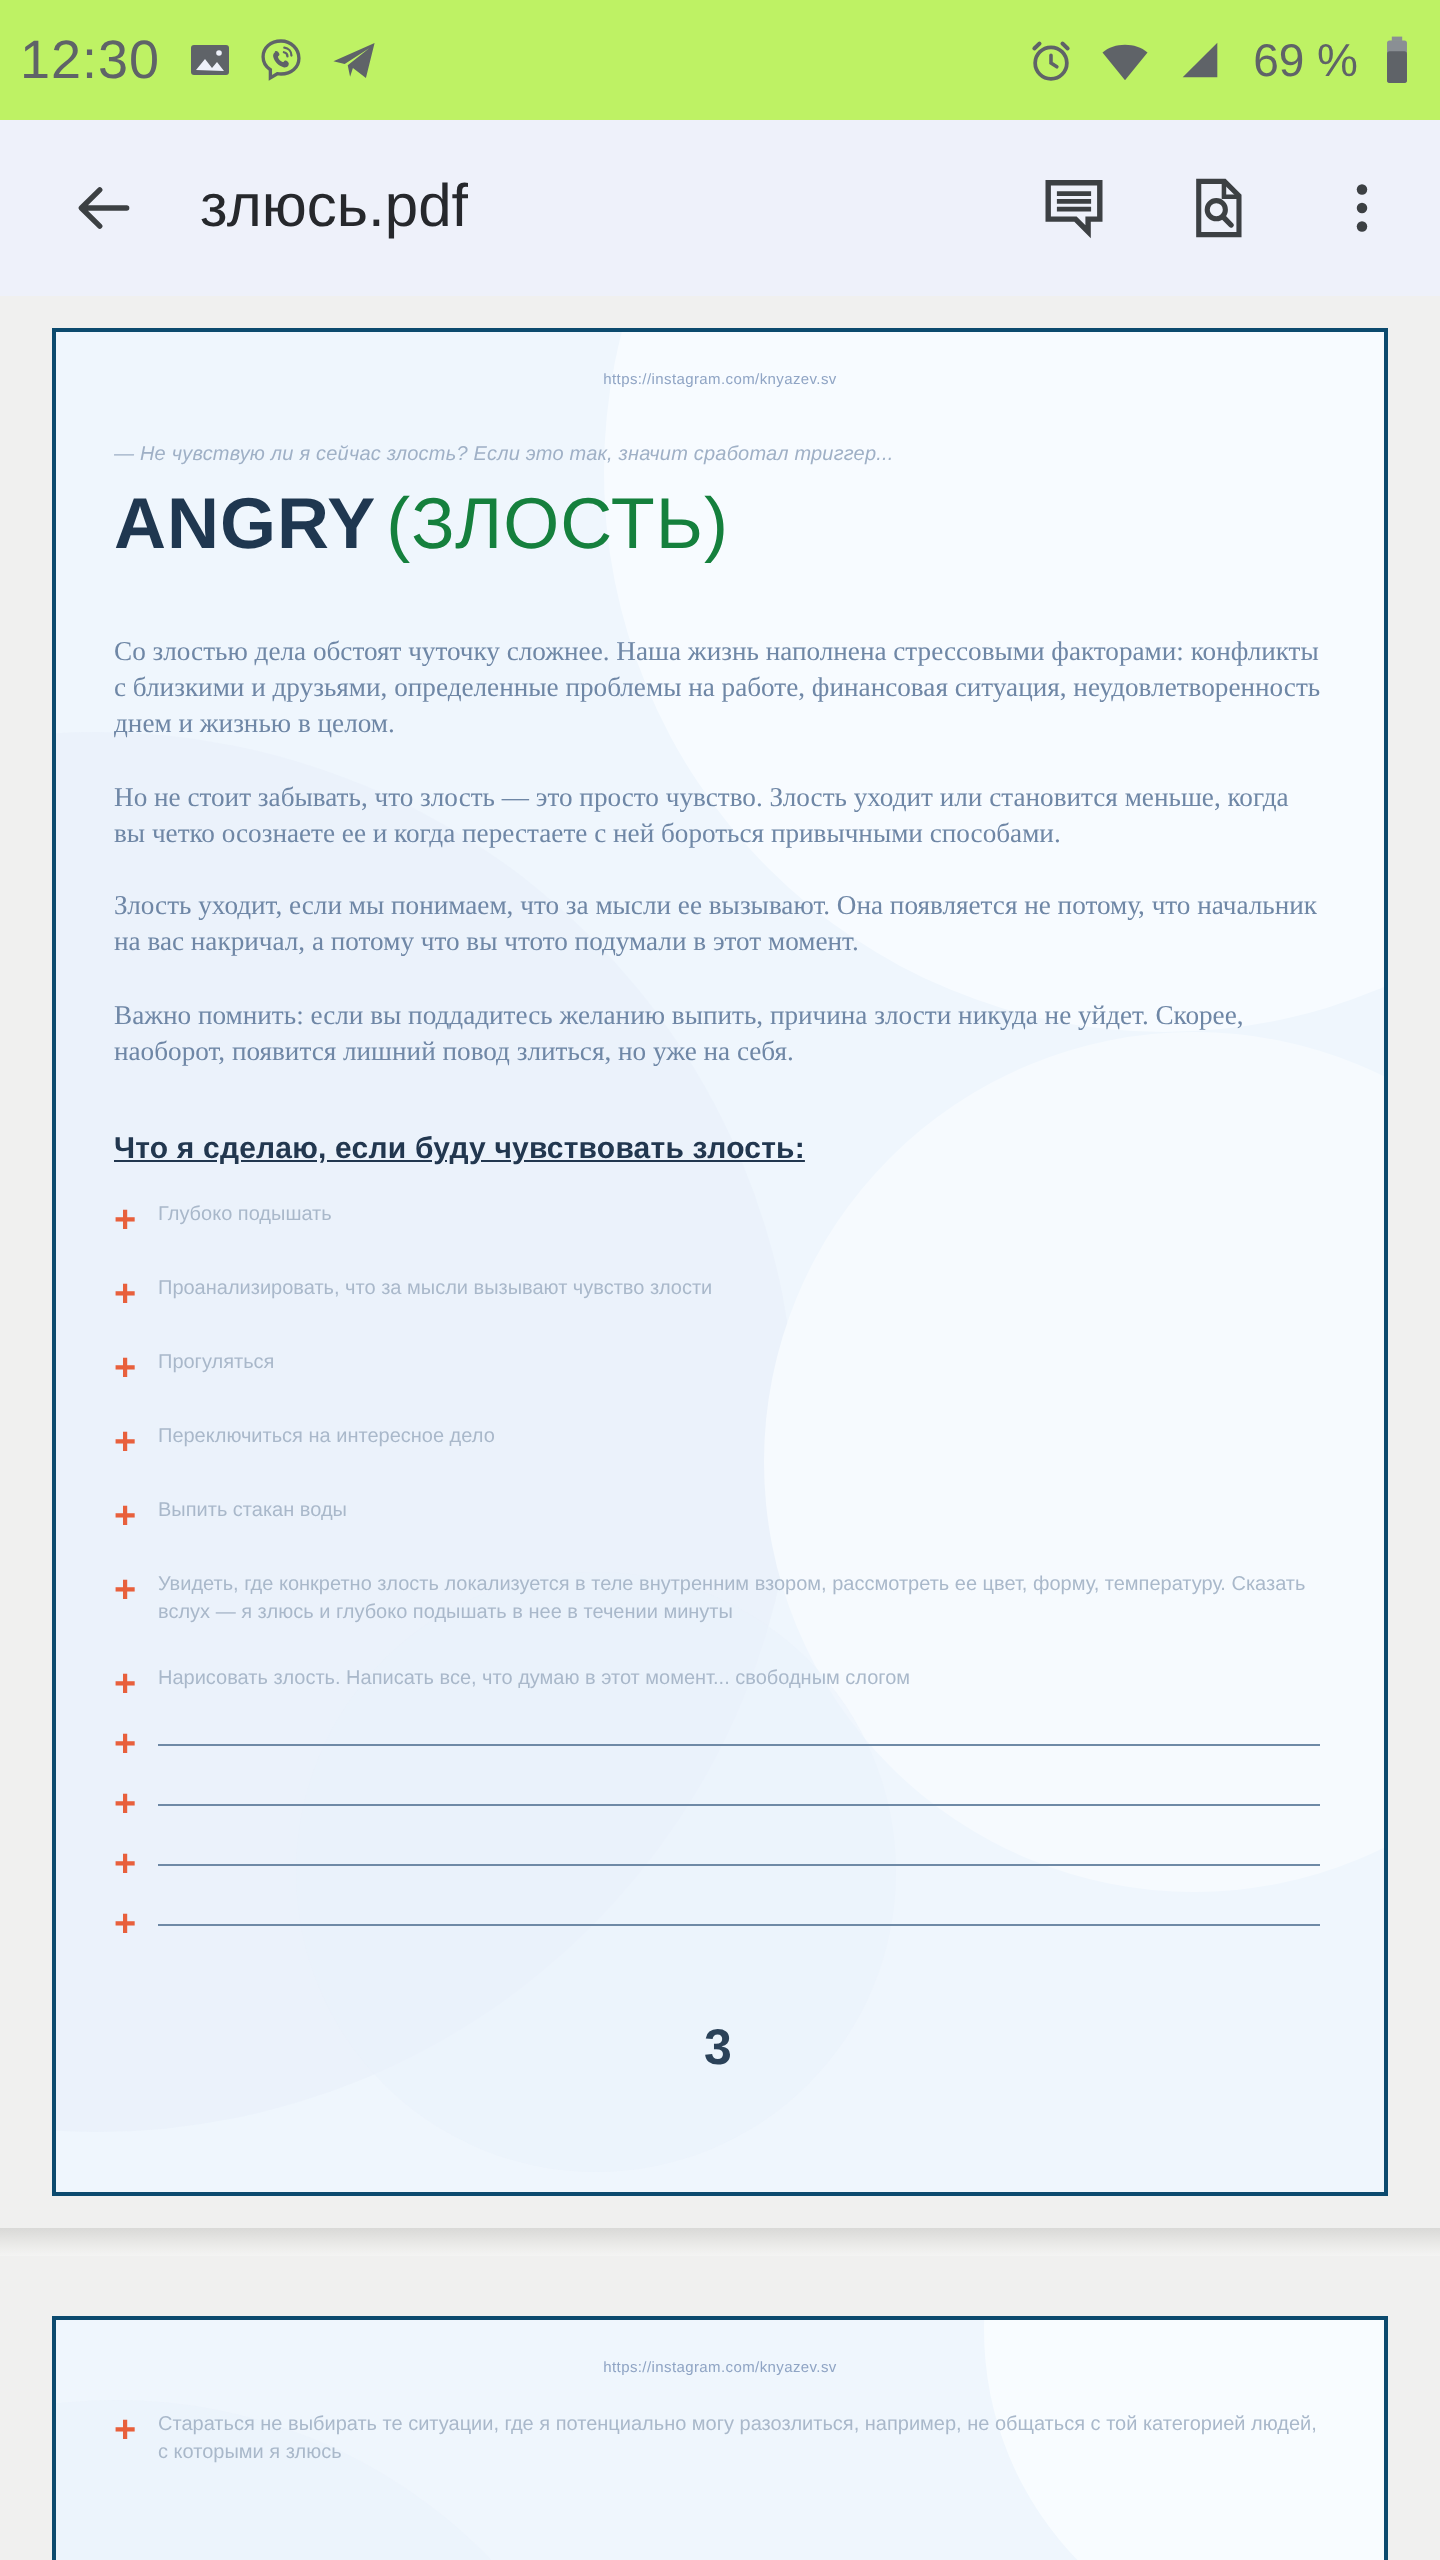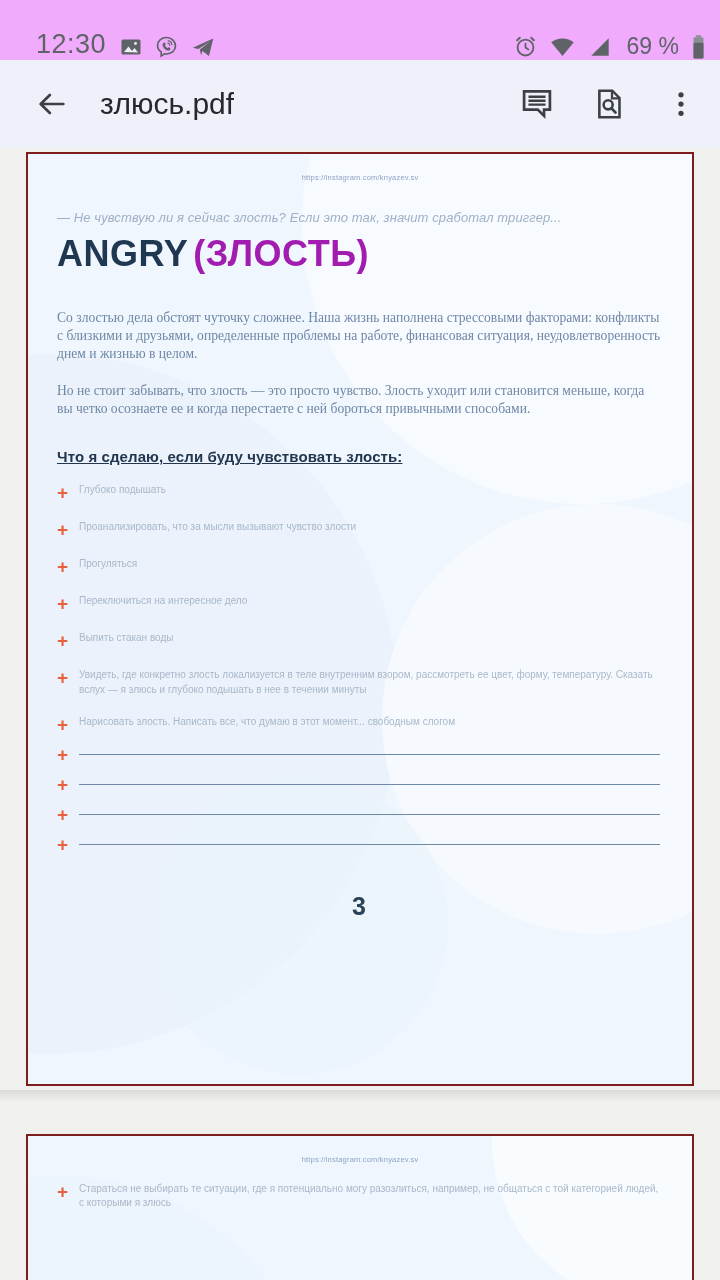--- a/index.html
+++ b/index.html
@@ -10,23 +10,23 @@
     width: 720px; height: 1280px;
     overflow: hidden;
     font-family: "Liberation Sans", sans-serif;
     -webkit-font-smoothing: antialiased;
   }
   .screen { position: relative; width: 720px; height: 1280px; }
 
   
   .statusbar {
     position: absolute; top: 0; left: 0; right: 0; height: 60px;
-    background: #f0abfc;
-    display: flex; align-items: flex-end;
-    padding: 0 14px 0 36px;
+    background: #bef264;
+    display: flex; align-items: center;
+    padding: 0 14px 0 10px;
     box-sizing: border-box;
   }
   .clock {
     font-size: 27px; color: #5f6368; letter-spacing: 0.5px;
     font-family: "Liberation Sans", sans-serif;
   }
   .sb-left-icons { display: flex; align-items: center; gap: 11px; margin-left: 13px; }
   .sb-right { margin-left: auto; display: flex; align-items: center; gap: 11px; }
   .sb-battery-text { font-size: 23px; color: #5f6368; margin: 0 1px 0 3px; }
   .icon { display: inline-flex; align-items: center; justify-content: center; }
@@ -49,23 +49,23 @@
   .tb-btn { width: 46px; height: 46px; display: flex; align-items: center; justify-content: center; }
 
   
   .viewer {
     position: absolute; top: 148px; left: 0; width: 720px; bottom: 0;
     background: #f0f0ef;
     overflow: hidden;
   }
   .page {
     position: relative;
-    margin: 4px 26px;
+    margin: 16px 26px;
     background: #eff6fd;
-    border: 2px solid #7f1d1d;
+    border: 2px solid #0c4a6e;
     box-sizing: border-box;
     overflow: hidden;
   }
   .page1 { height: 934px; }
   .page2 { height: 300px; margin-top: 30px; }
   .page-inner { position: relative; z-index: 2; }
 
   
   .deco { position: absolute; border-radius: 50%; z-index: 1; pointer-events: none; }
   .deco-a { width: 560px; height: 560px; right: -170px; top: -210px; background: #f7fbff; }
@@ -80,37 +80,37 @@
     font-size: 7.5px;
     color: #8fa4c4;
     letter-spacing: .2px;
     padding-top: 19px;
   }
 
   .content { padding: 0 30px 0 29px; }
 
   .quote {
     font-style: italic;
-    font-size: 13px;
+    font-size: 10px;
     color: #9fb0c6;
     margin-top: 28px;
     letter-spacing: .1px;
     white-space: nowrap;
     overflow: hidden;
   }
 
   .title {
     margin-top: 10px;
     font-family: "Liberation Sans Narrow", "Liberation Sans", sans-serif;
     font-size: 36px;
     line-height: 1.05;
     letter-spacing: .5px;
   }
   .title .t-en { font-weight: bold; color: #1f3750; }
-  .title .t-ru { font-weight: bold; color: #a21caf; margin-left: 5px; }
+  .title .t-ru { font-weight: normal; color: #15803d; margin-left: 5px; }
 
   .para {
     font-family: Liberation Serif, serif;
     font-size: 13.6px;
     line-height: 1.32;
     color: #6f87a6;
     margin-top: 19px;
   }
   .para.first { margin-top: 36px; }
 
@@ -277,20 +277,22 @@
 
         <div class="content">
           <div class="quote">— Не чувствую ли я сейчас злость? Если это так, значит сработал триггер...</div>
 
           <div class="title">
             <span class="t-en">ANGRY</span><span class="t-ru">(ЗЛОСТЬ)</span>
           </div>
 
           <div class="para first">Со злостью дела обстоят чуточку сложнее. Наша жизнь наполнена стрессовыми факторами: конфликты с близкими и друзьями, определенные проблемы на работе, финансовая ситуация, неудовлетворенность днем и жизнью в целом.</div>
           <div class="para">Но не стоит забывать, что злость — это просто чувство. Злость уходит или становится меньше, когда вы четко осознаете ее и когда перестаете с ней бороться привычными способами.</div>
+          <div class="para">Злость уходит, если мы понимаем, что за мысли ее вызывают. Она появляется не потому, что начальник на вас накричал, а потому что вы чтото подумали в этот момент.</div>
+          <div class="para">Важно помнить: если вы поддадитесь желанию выпить, причина злости никуда не уйдет. Скорее, наоборот, появится лишний повод злиться, но уже на себя.</div>
 
           <div class="subhead">Что я сделаю, если буду чувствовать злость:</div>
 
           <div class="bullets">
             <div class="bullet">
               <span class="plus">+</span>
               <span class="btext">Глубоко подышать</span>
             </div>
             <div class="bullet">
               <span class="plus">+</span>

